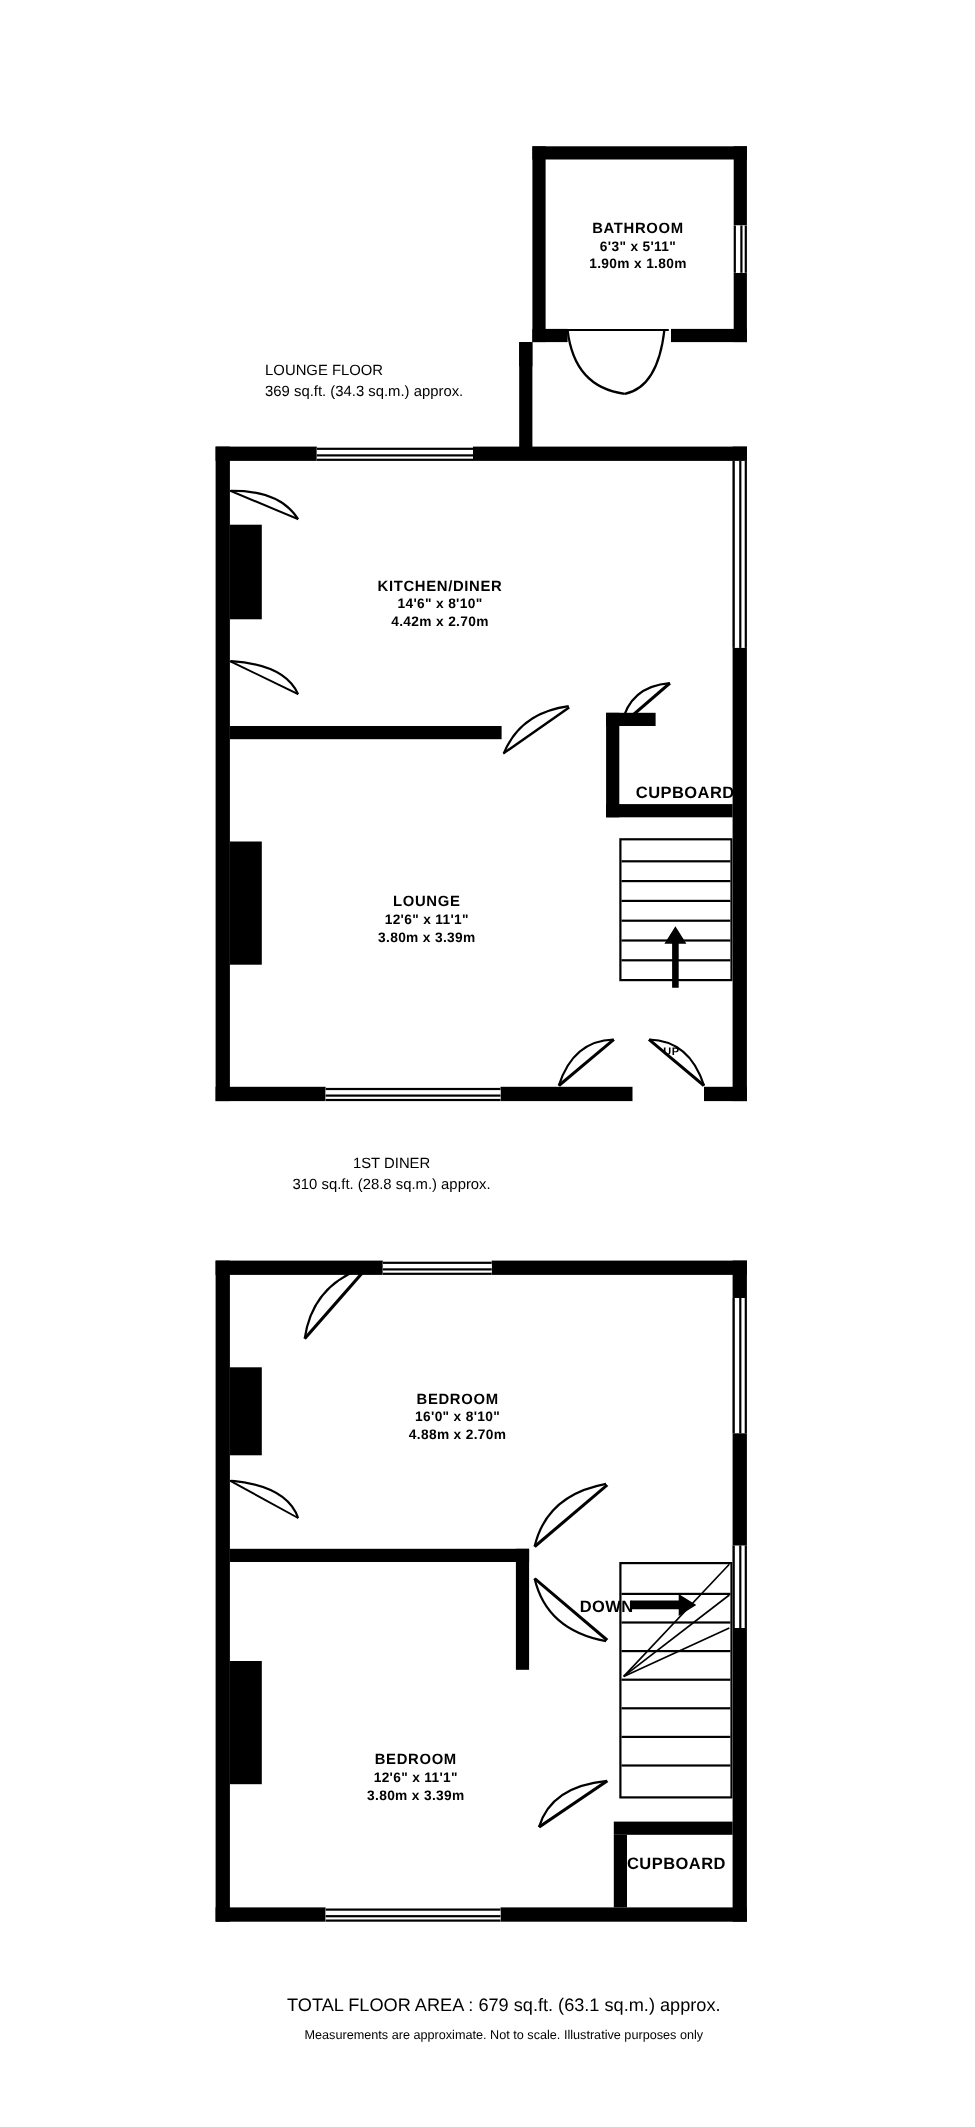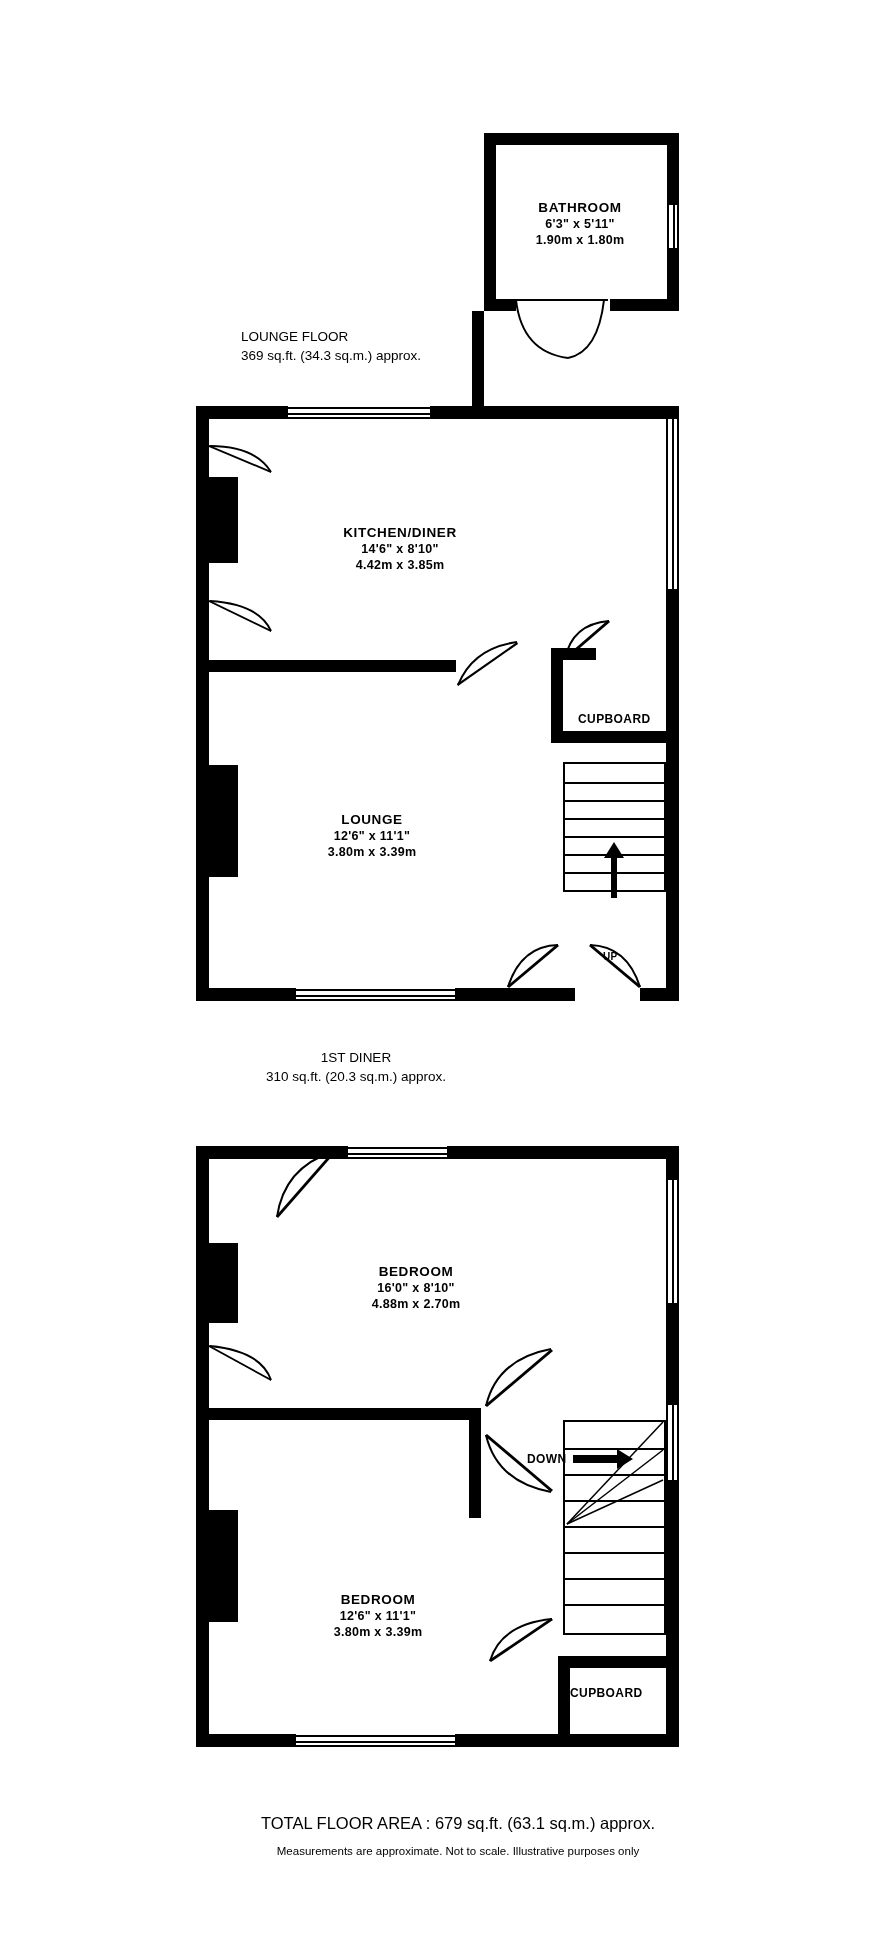--- a/index.html
+++ b/index.html
@@ -33,21 +33,21 @@
     font-size: 13px;
     line-height: 16px;
     letter-spacing: 0.3px;
     white-space: nowrap;
   }
   .room-label .name { font-size: 13.5px; letter-spacing: 0.6px; }
   .room-label .dim  { font-size: 12.5px; }
   .small-label {
     position: absolute;
     font-weight: bold;
-    font-size: 12px;
+    font-size: 15px;
     letter-spacing: 0.4px;
     white-space: nowrap;
   }
   .floor-title {
     position: absolute;
     font-size: 13.5px;
     line-height: 19px;
     white-space: nowrap;
   }
   .window {
@@ -220,35 +220,35 @@
         <path d="M11 2 L21 18 L14 18 L14 58 L8 58 L8 18 L1 18 Z" fill="#000"></path>
       </svg>
     </div>
 
     <div class="small-label" style="left:578px; top:712px;">CUPBOARD</div>
     <div class="small-label" style="left:603px; top:951px; font-size:10px;">UP</div>
 
     <div class="room-label" style="left:280px; top:525px; width:240px;">
       <div class="name">KITCHEN/DINER</div>
       <div class="dim">14'6"  x 8'10"</div>
-      <div class="dim">4.42m  x 3.85m</div>
-    </div>
-
-    <div class="room-label" style="left:272px; top:812px; width:200px;">
+      <div class="dim">4.42m  x 2.70m</div>
+    </div>
+
+    <div class="room-label" style="left:288px; top:812px; width:200px;">
       <div class="name">LOUNGE</div>
       <div class="dim">12'6"  x 11'1"</div>
       <div class="dim">3.80m  x 3.39m</div>
     </div>
   </div>
 
   <div>
 
     <div class="floor-title" style="left:356px; top:1048px; text-align:center; transform:translateX(-50%);">
       <div>1ST DINER</div>
-      <div>310 sq.ft. (20.3 sq.m.) approx.</div>
+      <div>310 sq.ft. (28.8 sq.m.) approx.</div>
     </div>
 
     <div class="wall" style="left:196px; top:1146px; width:152px; height:13px;"></div>
     <div class="wall" style="left:447px; top:1146px; width:232px; height:13px;"></div>
     <div class="window" style="left:348px; top:1147px; width:99px; height:12px;">
       <div class="mull" style="left:0; top:4px; width:100%; height:2px;"></div>
     </div>
 
     <div class="wall" style="left:196px; top:1146px; width:13px; height:601px;"></div>
     <div class="wall" style="left:666px; top:1146px; width:13px; height:601px;"></div>

